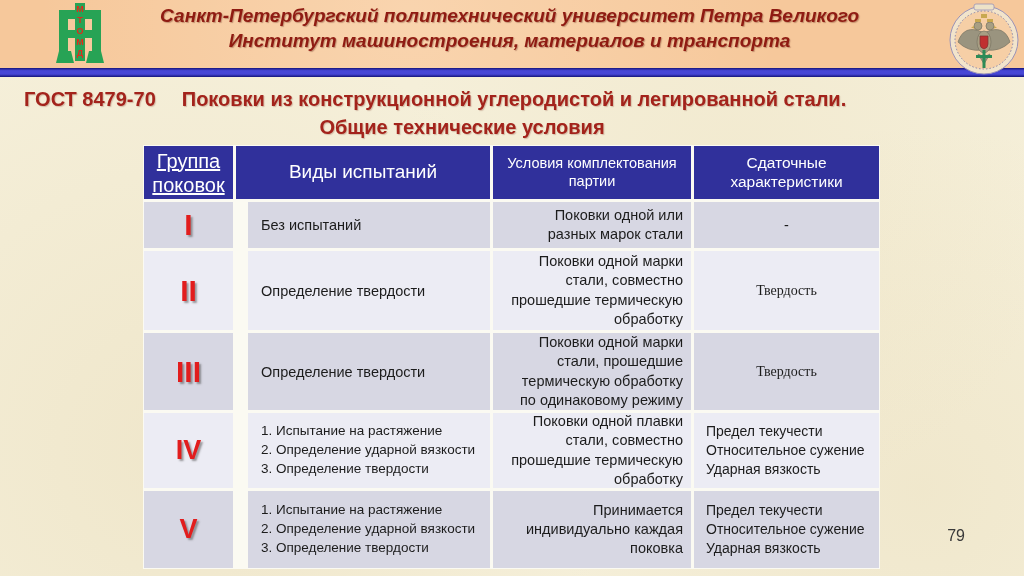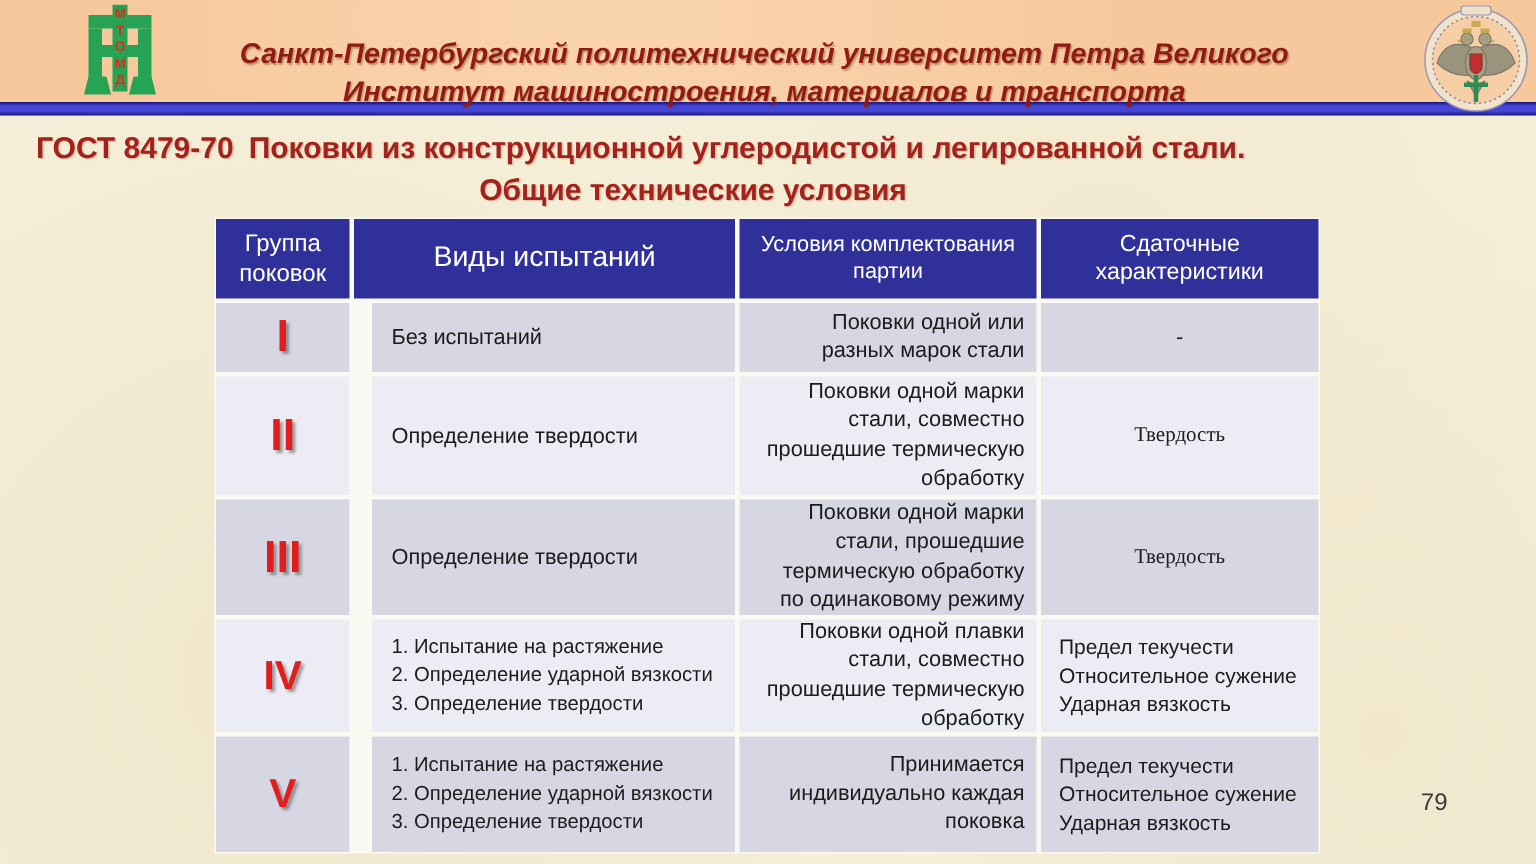--- a/index.html
+++ b/index.html
@@ -16,59 +16,59 @@
   .top-band {
     position:absolute; left:0; top:0; width:1024px; height:68px;
     background:#F6C89B;
     background-image:radial-gradient(circle at 40% 20%, rgba(255,235,210,.35), transparent 60%);
   }
   .blue-bar {
     position:absolute; left:0; top:68px; width:1024px; height:9px;
     background:linear-gradient(to bottom,#14147a 0%,#4646d6 30%,#4646d6 68%,#14147a 100%);
   }
   .header-text {
-    position:absolute; left:120px; right:125px; top:24px; text-align:center;
+    position:absolute; left:120px; right:125px; top:3px; text-align:center;
     color:#8F1B12; font-weight:bold; font-style:italic;
     text-shadow:1px 1px 1px rgba(100,35,20,.35);
   }
   .header-line { font-size:19px; line-height:25px; white-space:nowrap; }
   
   .logo-left { position:absolute; left:54px; top:3px; width:52px; height:62px; }
   .logo-letters {
     position:absolute; left:50%; top:1px; transform:translateX(-50%);
     writing-mode:vertical-rl; text-orientation:upright;
     color:#DF2A1C; font-size:9px; font-weight:bold; letter-spacing:1px; line-height:10px;
   }
   
   .emblem { position:absolute; right:4px; top:2px; width:72px; height:76px; z-index:2; }
   
   .title-block {
     position:absolute; left:24px; top:88px; width:876px;
     color:#A3231B; font-weight:bold; font-size:20px;
     text-shadow:1px 1px 1px rgba(120,40,25,.25);
   }
   .title-line1 { white-space:nowrap; }
-  .title-gost { margin-right:10px; }
+  .title-gost { margin-right:26px; }
   .title-line2 { text-align:center; margin-top:5px; }
   
   .gost-table {
     position:absolute; left:144px; top:146px;
     display:grid;
     grid-template-columns:89px 254px 198px 185px;
     grid-template-rows:53px 46px 79px 77px 75px 77px;
     gap:3px;
     background:#FBFAF2;
     box-shadow:0 0 0 1px #FBFAF2;
   }
   .th {
     background:#30309B; color:#FFFFFF;
     display:flex; align-items:center; justify-content:center;
     text-align:center; line-height:1.2; padding:0 6px;
   }
-  .th-1 { font-size:16px; }
+  .th-1 { font-size:20px;text-decoration:underline; }
   .th-2 { font-size:19px; }
   .th-3 { font-size:14.5px; }
   .th-4 { font-size:15.5px; }
   .td { display:flex; flex-direction:column; justify-content:center; color:#1C1C1C; }
   .row-dark { background:#D7D7E3; }
   .row-light { background:#ECECF4; }
   .group-cell {
     align-items:center;
     color:#E21D1D; font-weight:bold; font-size:30px;
     text-shadow:2px 2px 2px rgba(80,80,80,.55);

